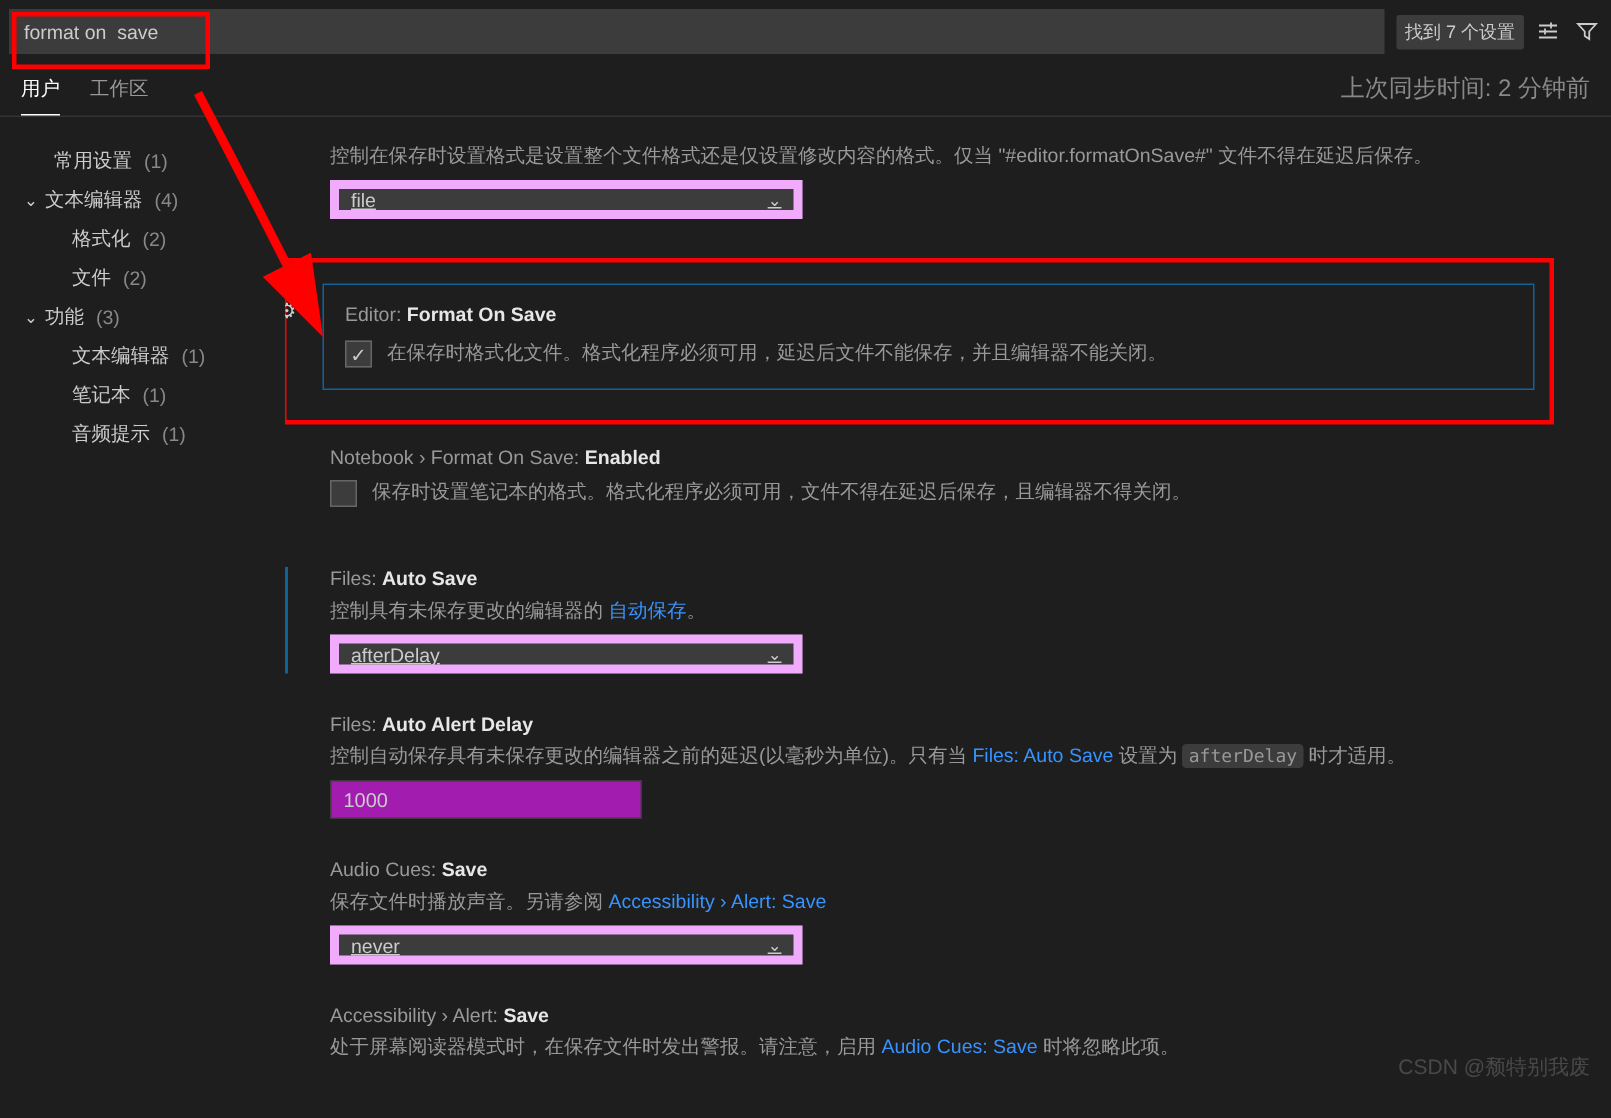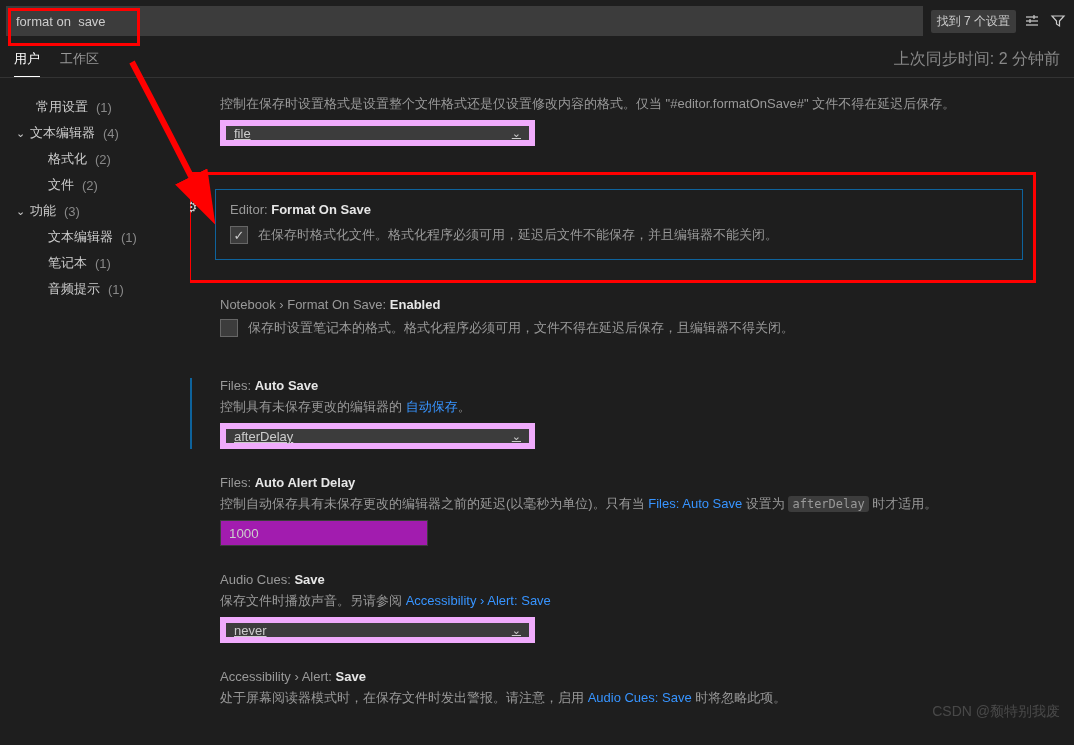--- a/index.html
+++ b/index.html
@@ -27,21 +27,21 @@
     .setting { margin-bottom: 26px; padding-left: 30px; position: relative; }
     .setting-title { color: #ccc; font-size: 13px; margin-bottom: 4px; }
     .setting-title .prefix { color: #999; }
     .setting-title .name { color: #e7e7e7; font-weight: 600; }
     .setting-desc { color: #999; font-size: 13px; line-height: 20px; margin-bottom: 6px; }
     .setting-desc a { color: #3794ff; text-decoration: none; }
     .code-badge { background: #3c3c3c; padding: 1px 4px; border-radius: 3px; font-family: monospace; font-size: 12px; }
     .select-box { width: 315px; height: 26px; background: #3c3c3c; border: 6px solid #f0abfc; color: #ccc; padding: 0 8px; display: flex; align-items: center; justify-content: space-between; cursor: pointer; text-decoration: underline; }
     .select-box .chev { font-size: 11px; }
     .text-input { width: 208px; height: 26px; background: #a21caf; border: 1px solid #3c3c3c; color: #ccc; padding: 0 8px; }
-    .checkbox-row { display: flex; align-items: center; gap: 10px; }
+    .checkbox-row { display: flex; align-items: flex-end; gap: 10px; }
     .checkbox { width: 18px; height: 18px; border: 1px solid #666; background: #3c3c3c; display: flex; align-items: center; justify-content: center; cursor: pointer; flex-shrink: 0; }
     .checkbox.checked::after { content: "✓"; color: #ccc; font-size: 13px; }
     .highlighted-setting { border: 3px solid #ff0000; padding: 14px 10px 20px 10px; margin-left: -2px; margin-right: 18px; position: relative; }
     .highlighted-setting .inner-border { border: 1px solid #0e639c; padding: 12px 14px 14px 14px; margin-left: 14px; }
     .gear-icon { position: absolute; left: -6px; top: 24px; color: #ccc; font-size: 14px; }
     .modified-bar { position: absolute; left: 0; top: 0; bottom: 0; width: 2px; background: #0e639c; }
     .arrow { position: absolute; top: 54px; left: 120px; pointer-events: none; }
     .arrow svg { width: 110px; height: 175px; }
     .watermark { position: absolute; right: 14px; bottom: 24px; color: rgba(200,200,200,0.25); font-size: 14px; pointer-events: none; }
   </style>

